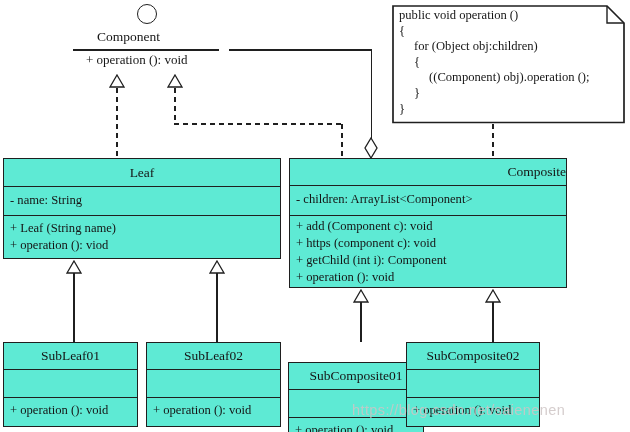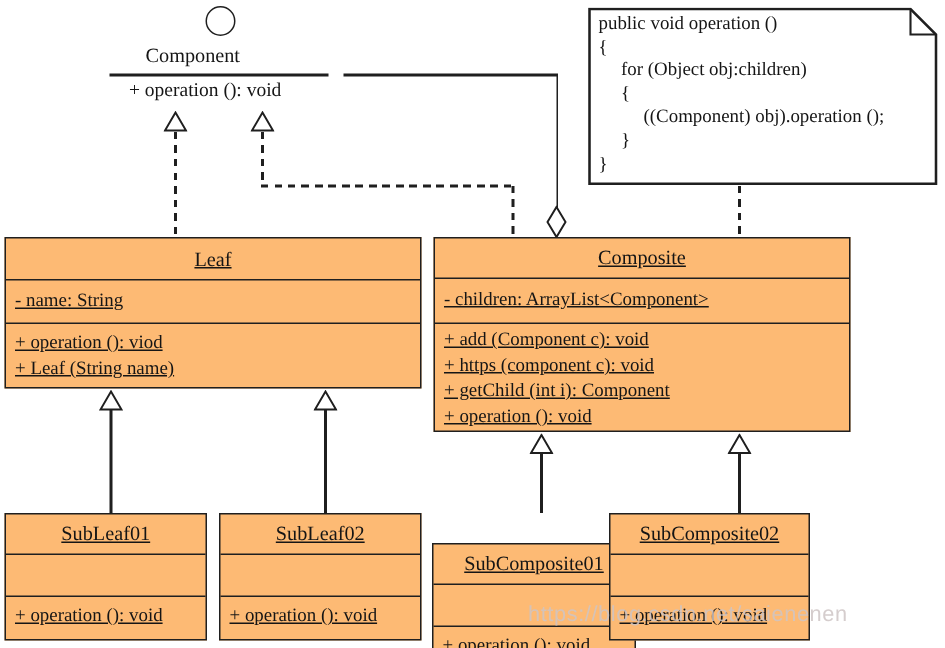--- a/index.html
+++ b/index.html
@@ -1,21 +1,21 @@
 <!DOCTYPE html>
 <html><head>
 <meta charset="utf-8">
 <style>
   html,body{margin:0;padding:0;background:#fff;}
   .canvas{
     position:relative;width:630px;height:432px;background:#ffffff;overflow:hidden;
     font-family:"Liberation Serif","DejaVu Serif",serif;color:#151515;
   }
   
-  .cls{position:absolute;background:#fdba74;border:1.5px solid #1f1f1f;box-sizing:border-box;text-decoration:underline;}
+  .cls{position:absolute;background:#5eead4;border:1.5px solid #1f1f1f;box-sizing:border-box;}
   .cls .title{
     text-align:center;font-size:13.5px;border-bottom:1.2px solid #1f1f1f;
     white-space:nowrap;overflow:hidden;
   }
   .compart{box-sizing:border-box;padding:2px 6px;}
   .attrs{border-bottom:1.2px solid #1f1f1f;}
   .line{font-size:12.6px;line-height:17px;white-space:nowrap;}
   
   .hline{position:absolute;height:1.5px;background:#1f1f1f;}
   .vline{position:absolute;width:1.5px;background:#1f1f1f;}
@@ -94,27 +94,27 @@
   </div>
 
   <div class="dashv" style="left:492px;top:124px;height:34px;"></div>
 
   <div class="cls" style="left:3px;top:158px;width:278px;height:101px;">
     <div class="title" style="height:27px;line-height:27px;">Leaf</div>
     <div class="compart attrs" style="height:29px;">
       <div class="line" style="padding-top:3px;">- name: String</div>
     </div>
     <div class="compart methods" style="padding-top:4px;">
+      <div class="line">+ Leaf (String name)</div>
       <div class="line">+ operation (): viod</div>
-      <div class="line">+ Leaf (String name)</div>
     </div>
   </div>
 
   <div class="cls" style="left:289px;top:158px;width:278px;height:130px;">
-    <div class="title" style="height:26px;line-height:26px;">Composite</div>
+    <div class="title" style="height:26px;line-height:26px;text-align:right;">Composite</div>
     <div class="compart attrs" style="height:30px;">
       <div class="line" style="padding-top:3px;">- children: ArrayList&lt;Component&gt;</div>
     </div>
     <div class="compart methods" style="padding-top:2px;">
       <div class="line">+ add (Component c): void</div>
       <div class="line">+ https (component c): void</div>
       <div class="line">+ getChild (int i): Component</div>
       <div class="line">+ operation (): void</div>
     </div>
   </div>

